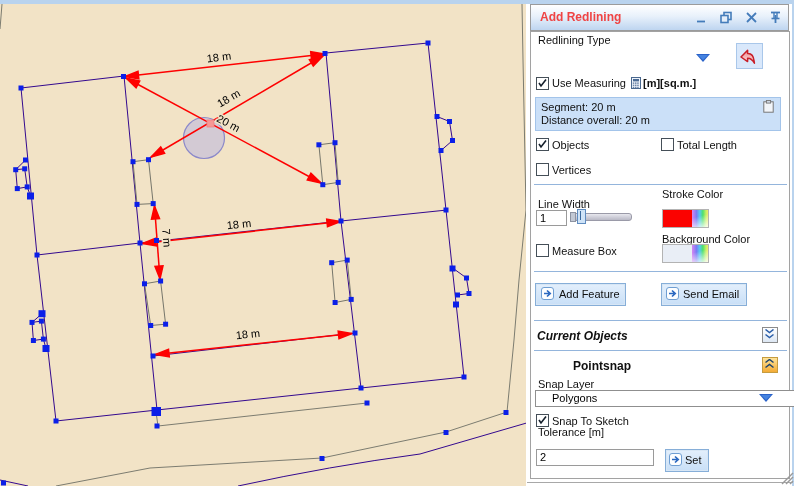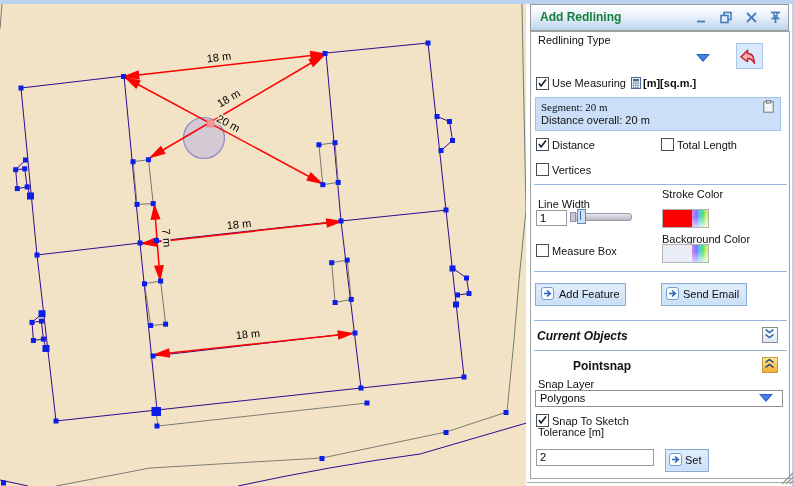--- a/index.html
+++ b/index.html
@@ -183,21 +183,21 @@
 </svg>
 
 <div style="position:absolute;left:526px;top:0;width:268px;height:486px;background:#ffffff;"></div>
 
 <div style="position:absolute;left:792px;top:0;width:2px;height:486px;background:#b9d3ee;"></div>
 
 <div style="position:absolute;left:0px;top:0;width:794px;height:4px;background:#b9d3ee;"></div>
 
 <div style="position:absolute;left:530px;top:4px;width:257px;height:25px;background:linear-gradient(#ffffff,#e8f1fb 45%,#bed5f0);border:1px solid #9b9b9b;"></div>
 
-<div style="position:absolute;left:540px;top:10px;font-size:12px;font-weight:bold;color:#15803d;">Add Redlining</div>
+<div style="position:absolute;left:540px;top:10px;font-size:12px;font-weight:bold;color:#ef4444;">Add Redlining</div>
 
 <svg style="position:absolute;left:690px;top:10px;" width="95" height="16" viewBox="0 0 95 16">
   <g stroke="#447cba" stroke-width="1.8" fill="none">
     <line x1="7" y1="11.5" x2="15" y2="11.5"></line>
     <rect x="34" y="2.5" width="7" height="7" stroke-width="1.6"></rect>
     <rect x="31" y="5.5" width="7" height="7" stroke-width="1.6" fill="#e4eefa"></rect>
     <line x1="57" y1="3" x2="66" y2="12"></line>
     <line x1="66" y1="3" x2="57" y2="12"></line>
     <line x1="85.5" y1="5" x2="85.5" y2="13"></line>
     <line x1="81" y1="2.5" x2="90" y2="2.5"></line>
@@ -250,35 +250,35 @@
     <rect x="1.8" y="9.8" width="1.5" height="1.2"></rect>
         <rect x="4" y="9.8" width="1.5" height="1.2"></rect>
         <rect x="6.2" y="9.8" width="1.5" height="1.2"></rect>
   </g>
 </svg>
 
 <div class="blbl" style="left:643px;top:77px;">[m][sq.m.]</div>
 
 <div style="position:absolute;left:535px;top:97px;width:244px;height:32px;background:#cbe0f8;border:1px solid #a3c4ea;"></div>
 
-<div class="lbl" style="left:541px;top:101px;font-family:Liberation Serif, serif;">Segment: 20 m</div>
+<div class="lbl" style="left:541px;top:101px;">Segment: 20 m</div>
 
 <div class="lbl" style="left:541px;top:114px;">Distance overall: 20 m</div>
 
 <svg style="position:absolute;left:763px;top:100px;" width="11" height="13" viewBox="0 0 11 13">
   <rect x="0.8" y="1.8" width="9.4" height="10.4" fill="#f2f5f9" stroke="#777" stroke-width="1"></rect>
   <rect x="3.4" y="0.5" width="4.2" height="2.6" fill="#cfd8e4" stroke="#777" stroke-width="0.9"></rect>
 </svg>
 
 <div class="cb" style="left:536px;top:138px;"></div>
 <svg style="position:absolute;left:537px;top:139px;" width="11" height="11">
       <path d="M2,5 L4,8 L9,1.5" stroke="#15202c" stroke-width="1.6" fill="none"></path>
     </svg>
 
-<div class="lbl" style="left:552px;top:139px;">Distance</div>
+<div class="lbl" style="left:552px;top:139px;">Objects</div>
 
 <div class="cb" style="left:661px;top:138px;"></div>
 
 <div class="lbl" style="left:677px;top:139px;">Total Length</div>
 
 <div class="cb" style="left:536px;top:163px;"></div>
 
 <div class="lbl" style="left:552px;top:164px;">Vertices</div>
 
 <div class="divider" style="top:184px;"></div>
@@ -341,21 +341,21 @@
 
 <div class="blbl" style="left:537px;top:359px;font-size:12px;padding-left:36px;">Pointsnap</div>
 
 <div style="position:absolute;left:762px;top:357px;width:14px;height:14px;background:linear-gradient(#ffe49a,#f3ab35);border:1px solid #c69c3f;"></div>
 <svg style="position:absolute;left:765px;top:359px;" width="9" height="11">
       <path d="M0.5,3.5 L4.5,0.5 L8.5,3.5 M0.5,8.5 L4.5,5.5 L8.5,8.5" stroke="#20456e" stroke-width="1.5" fill="none"></path>
     </svg>
 
 <div class="lbl" style="left:538px;top:378px;">Snap Layer</div>
 
-<div class="ddown" style="left:535px;top:390px;width:242px;height:15px;line-height:15px;padding-left:4px;">Polygons</div>
+<div class="ddown" style="left:535px;top:390px;width:242px;height:15px;line-height:15px;padding-left:16px;">Polygons</div>
 
 <svg style="position:absolute;left:759px;top:394px;" width="15" height="9">
       <polygon points="0,0 14,0 7,8" fill="#2a62c9"></polygon>
       <polygon points="2,1 12,1 7,6" fill="#4583e0"></polygon>
     </svg>
 
 <div class="cb" style="left:536px;top:414px;"></div>
 <svg style="position:absolute;left:537px;top:415px;" width="11" height="11">
       <path d="M2,5 L4,8 L9,1.5" stroke="#15202c" stroke-width="1.6" fill="none"></path>
     </svg>

